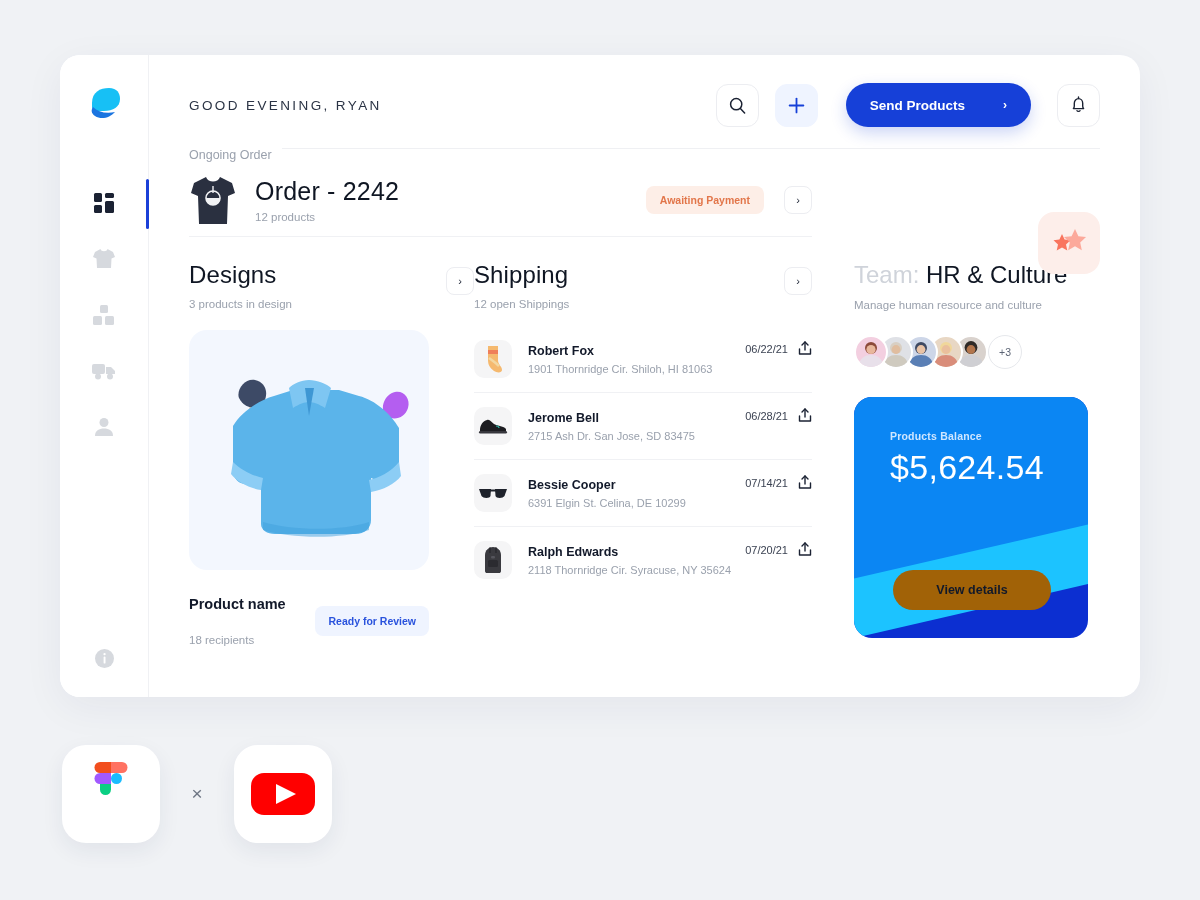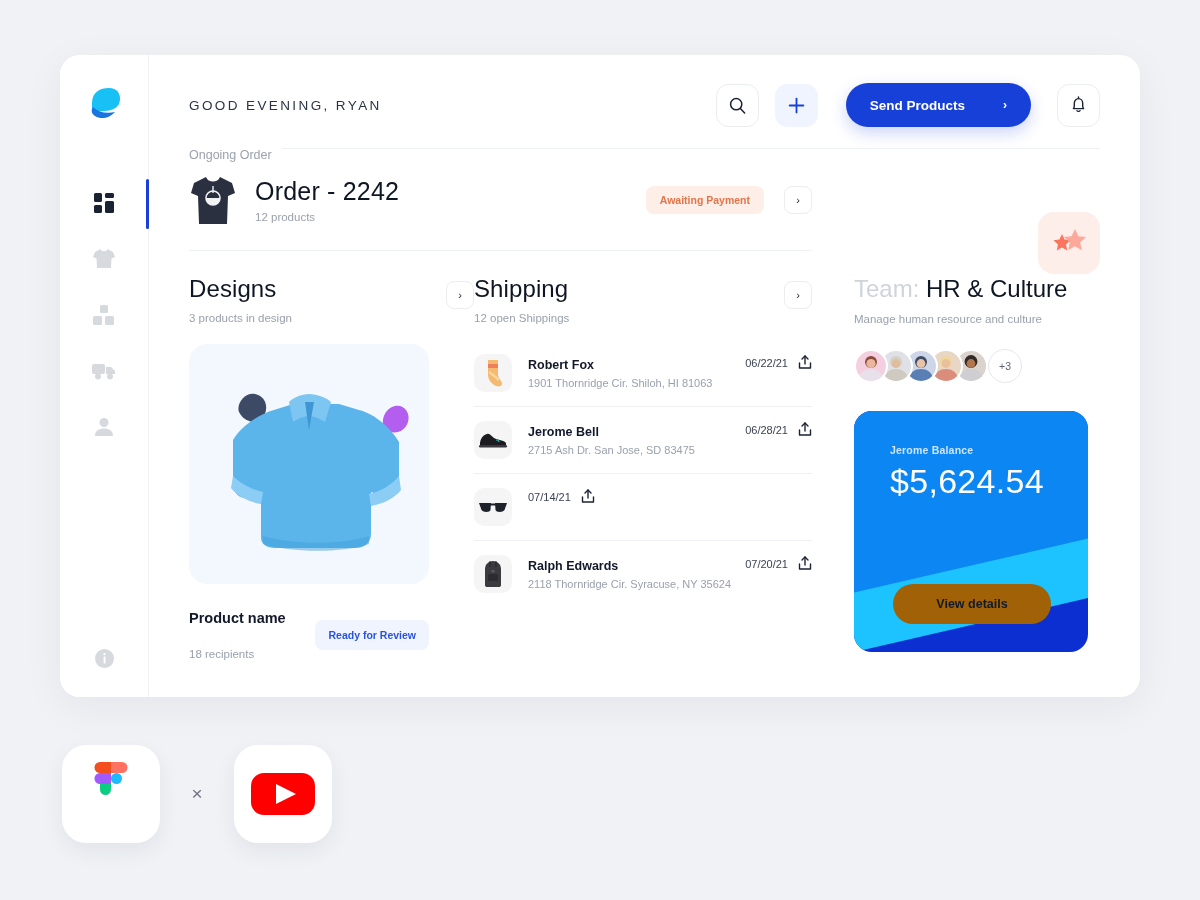--- a/index.html
+++ b/index.html
@@ -145,21 +145,21 @@
   .section-rule .line {
     flex: 1;
     height: 1px;
     background: #eff0f3;
   }
 
   .order-row {
     display: flex;
     align-items: center;
     margin-top: 12px;
-    padding-bottom: 24px;
+    padding-bottom: 10px;
     border-bottom: 1px solid #f0f1f4;
     width: 623px;
   }
   .order-thumb {
     width: 48px; height: 52px;
     flex: 0 0 48px;
     display: flex; align-items: center; justify-content: center;
     margin-right: 18px;
   }
   .order-text { flex: 1; }
@@ -657,20 +657,24 @@
 
 
           <div class="ship-row">
             <div class="ship-thumb">
               <svg width="30" height="14" viewBox="0 0 30 14">
                 <path d="M1 3 L13 3 L12.5 10 C12 12.5 5 12.5 3.5 10 Z" fill="#1e222b"></path>
                 <path d="M17 3 L29 3 L26.5 10 C25 12.5 18 12.5 17.5 10 Z" fill="#1e222b"></path>
                 <rect x="12" y="3.5" width="6" height="2" fill="#1e222b"></rect>
               </svg>
             </div>
+            <div class="ship-info">
+              <div class="ship-name">Bessie Cooper</div>
+              <div class="ship-addr">6391 Elgin St. Celina, DE 10299</div>
+            </div>
             <div class="ship-right">
               <span class="ship-date">07/14/21</span>
               <svg width="14" height="15" viewBox="0 0 14 15">
                 <path d="M7 1 L7 9" stroke="#1b2233" stroke-width="1.4" stroke-linecap="round"></path>
                 <path d="M4 4 L7 1 L10 4" fill="none" stroke="#1b2233" stroke-width="1.4" stroke-linecap="round" stroke-linejoin="round"></path>
                 <path d="M1.5 8 L1.5 13 L12.5 13 L12.5 8" fill="none" stroke="#1b2233" stroke-width="1.4" stroke-linecap="round" stroke-linejoin="round"></path>
               </svg>
             </div>
           </div>
 
@@ -742,21 +746,21 @@
                 <circle cx="15" cy="12.5" r="4.4" fill="#b2754c"></circle>
                 <path d="M3 30 C3 21 9 18 15 18 C21 18 27 21 27 30 Z" fill="#cfcfd3"></path>
               </svg>
           </div>
           <div class="avatar-more">+3</div>
         </div>
 
         <div class="balance-card">
           <div class="band band-1"></div>
           <div class="band band-2"></div>
-          <div class="balance-label">Jerome Balance</div>
+          <div class="balance-label">Products Balance</div>
           <div class="balance-amount">$5,624.54</div>
           <button class="view-details">View details</button>
         </div>
       </div>
 
     </div>
   </section>
 </div>
 
 <div class="bottom-row">

